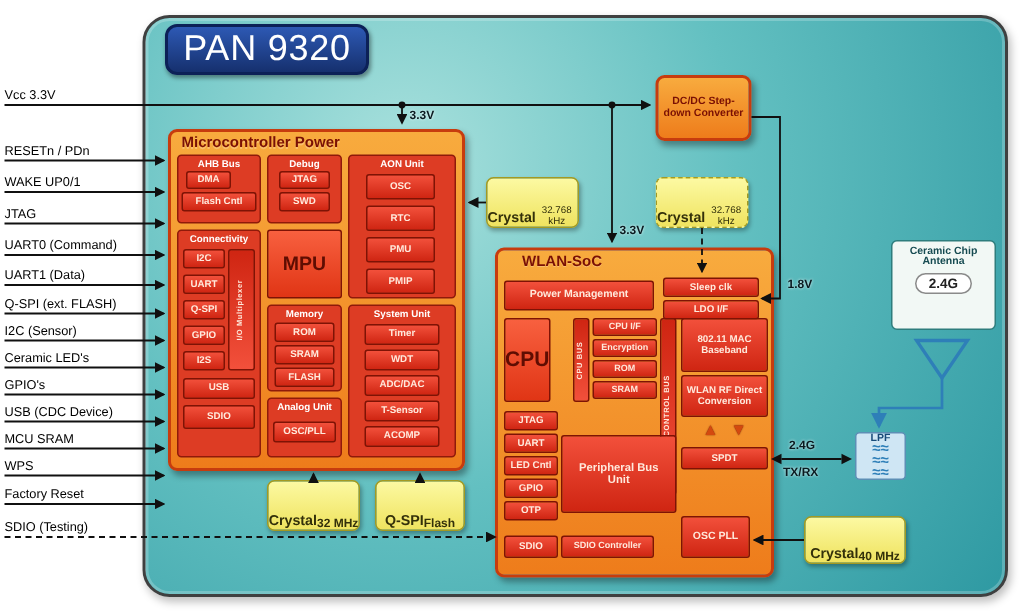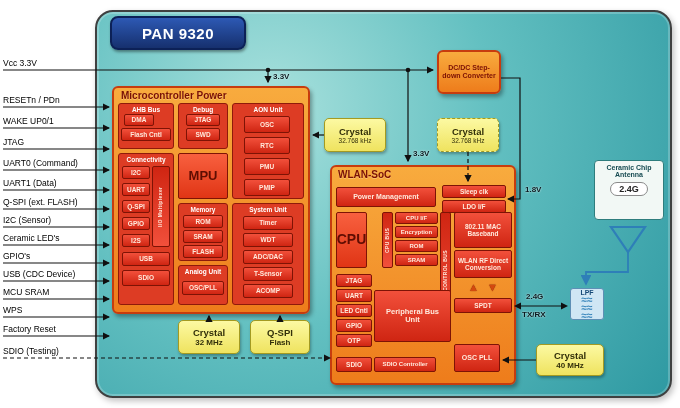--- a/index.html
+++ b/index.html
@@ -3,35 +3,35 @@
 <meta charset="utf-8">
 <style>
   *{margin:0;padding:0;box-sizing:border-box}
   body{background:#fff}
   .stage{position:relative;width:680px;height:408px;background:#fff;font-family:"Liberation Sans",sans-serif;overflow:hidden}
   .abs{position:absolute}
   .module{border:2.5px solid #3f4040;border-radius:18px;
     background:radial-gradient(circle at 30% 25%, #a9e1dd 0%, #63c0c1 45%, #2e99a2 100%);
     box-shadow:inset 0 0 0 2px rgba(255,255,255,.22), 2px 3px 6px rgba(0,0,0,.25)}
   .brand{background:linear-gradient(180deg,#2d59b4 0%,#16306e 100%);border:2px solid #0c2157;border-radius:8px;
-    color:#fff;font-weight:bold;font-size:15px;display:flex;align-items:center;justify-content:center;
+    color:#fff;font-weight:normal;font-size:24px;display:flex;align-items:center;justify-content:center;
     letter-spacing:.5px;box-shadow:1px 2px 3px rgba(0,0,0,.4)}
   .orange{background:linear-gradient(180deg,#f8ab3e 0%,#ee7c1b 100%);border:2px solid #c73c0e;border-radius:6px;
     box-shadow:2px 3px 4px rgba(0,0,0,.35)}
   .blocktitle{font-size:10px;font-weight:bold;color:#7a1004;text-shadow:0 1px 0 rgba(255,255,255,.25);white-space:nowrap}
   .panel{background:#dd3c24;border:1px solid #8f1a0a;border-radius:3px;color:#fff;
     font-size:6.5px;font-weight:bold;text-align:center;padding-top:2px}
   .chip{background:linear-gradient(180deg,#f2503b,#cf2512);border:1px solid #7e1305;border-radius:2px;
     color:#ffe9dc;font-size:6.5px;font-weight:bold;display:flex;align-items:center;justify-content:center;
     text-align:center;line-height:1.08;overflow:hidden}
   .chipL{font-size:13px;color:#5f0d02;background:linear-gradient(180deg,#f8603f,#e03515)}
   .vtext{writing-mode:vertical-rl;transform:rotate(180deg);font-size:5px;letter-spacing:.4px}
   .crystal{background:linear-gradient(180deg,#fcf9a2,#efe35f);border:1.5px solid #a39a22;border-radius:5px;
     text-align:center;color:#33300a;box-shadow:1px 2px 3px rgba(0,0,0,.3);
-    display:flex;flex-direction:column;align-items:center;justify-content:center}
+    display:flex;flex-direction:row;align-items:flex-end;justify-content:center}
   .crystal .t1{font-size:9.5px;font-weight:bold}
   .crystal .t2{font-size:6.5px}
   .dashed{border-style:dashed}
   .pin-label{font-size:8.5px;font-weight:normal;color:#000;white-space:nowrap}
   .netlabel{font-size:8px;font-weight:bold;color:#0a1a20;text-shadow:0 0 2px rgba(255,255,255,.85);white-space:nowrap}
   .antbox{background:#f2f8f5;border:1.5px solid #2e7d7d;border-radius:4px;text-align:center;color:#174b52;
     font-size:7px;font-weight:bold;padding:3px 2px 0}
   .pill{background:#fff;border:1px solid #8a8a8a;border-radius:7px;font-size:9px;font-weight:bold;color:#222;
     width:38px;height:14px;margin:4px auto 0;display:flex;align-items:center;justify-content:center}
   .lpf{background:#cfe6f4;border:1px solid #5d8fb5;border-radius:3px;display:flex;flex-direction:column;
@@ -105,21 +105,21 @@
   <div class="abs chip" style="left:183px;top:245px;width:40px;height:13px">FLASH</div>
   <div class="abs chip" style="left:182px;top:281px;width:42px;height:14px">OSC/PLL</div>
 
   <div class="abs chip" style="left:243px;top:216px;width:50px;height:14px">Timer</div>
   <div class="abs chip" style="left:243px;top:233px;width:50px;height:14px">WDT</div>
   <div class="abs chip" style="left:243px;top:250px;width:50px;height:14px">ADC/DAC</div>
   <div class="abs chip" style="left:243px;top:267px;width:50px;height:14px">T-Sensor</div>
   <div class="abs chip" style="left:243px;top:284px;width:50px;height:14px">ACOMP</div>
 
   <div class="abs orange" style="left:330px;top:165px;width:186px;height:220px"></div>
-  <div class="abs blocktitle" style="left:338px;top:169px">WLAN-SoC</div>
+  <div class="abs blocktitle" style="left:348px;top:169px">WLAN-SoC</div>
 
   <div class="abs chip" style="left:336px;top:187px;width:100px;height:20px;font-size:7px">Power Management</div>
   <div class="abs chip" style="left:442px;top:185px;width:64px;height:13px">Sleep clk</div>
   <div class="abs chip" style="left:442px;top:200px;width:64px;height:13px">LDO I/F</div>
 
   <div class="abs chip chipL" style="left:336px;top:212px;width:31px;height:56px;font-size:14px">CPU</div>
   <div class="abs chip vtext" style="left:382px;top:212px;width:11px;height:56px">CPU BUS</div>
   <div class="abs chip" style="left:395px;top:212px;width:43px;height:12px;font-size:6px">CPU I/F</div>
   <div class="abs chip" style="left:395px;top:226px;width:43px;height:12px;font-size:6px">Encryption</div>
   <div class="abs chip" style="left:395px;top:240px;width:43px;height:12px;font-size:6px">ROM</div>

